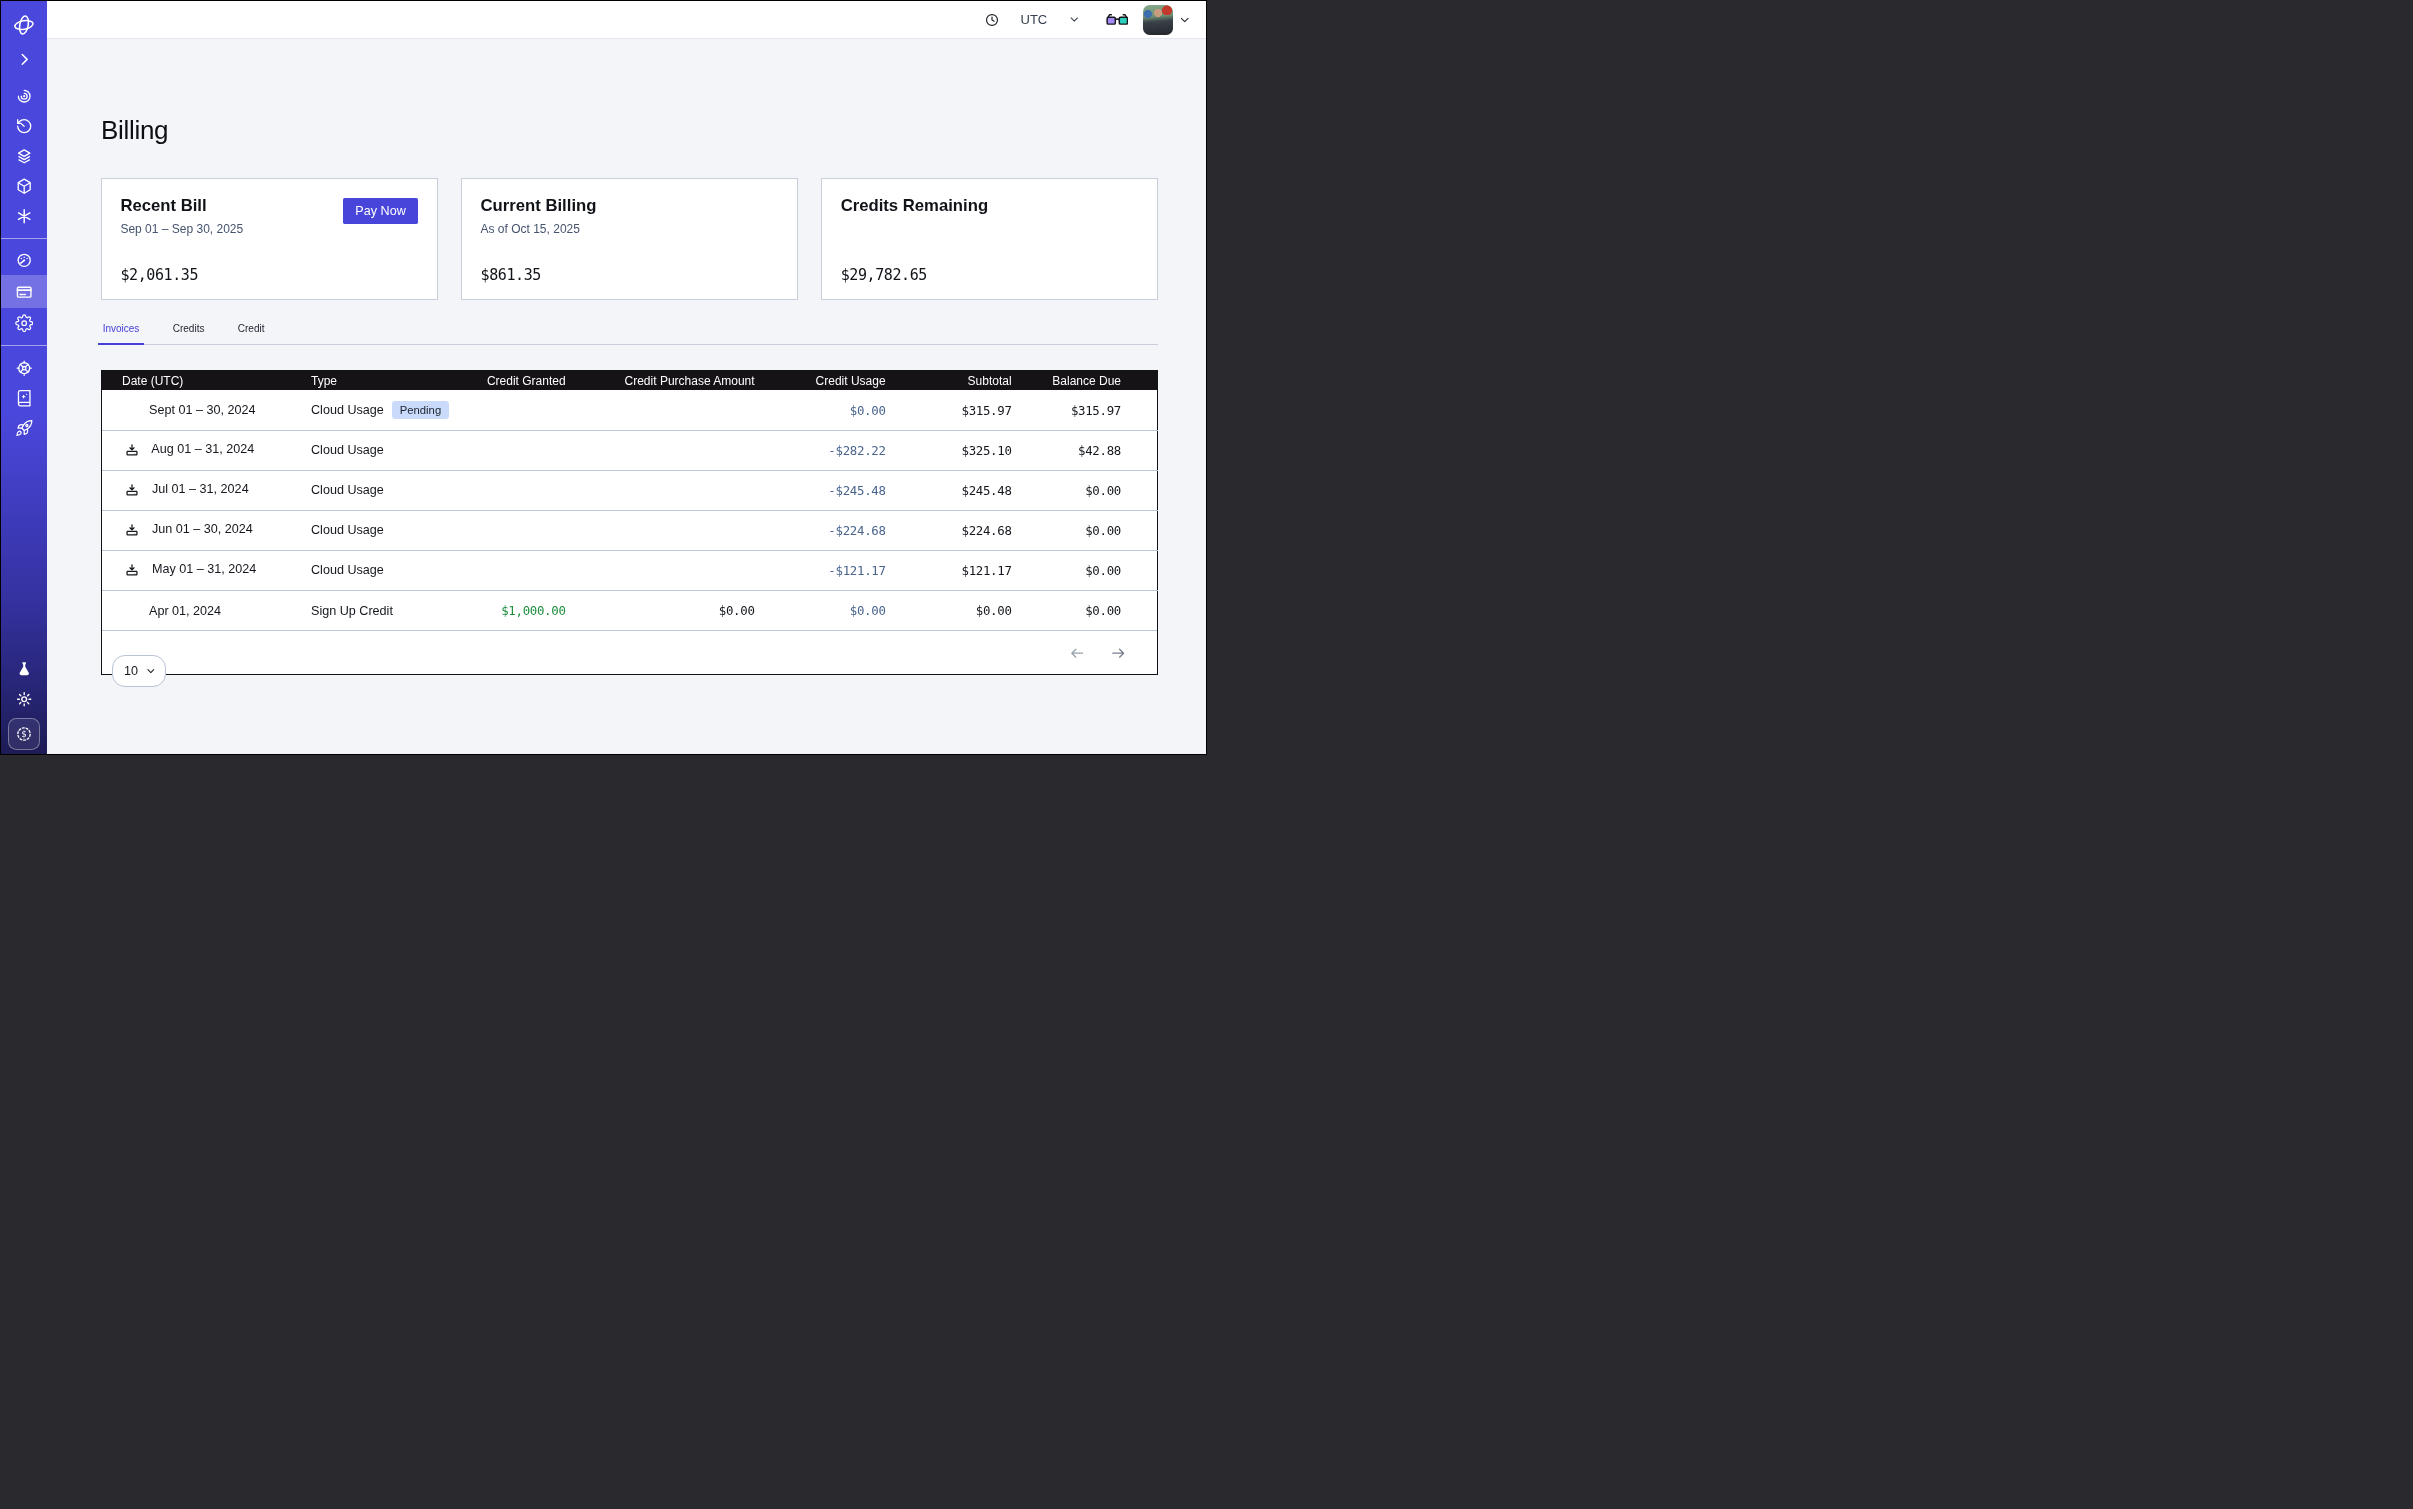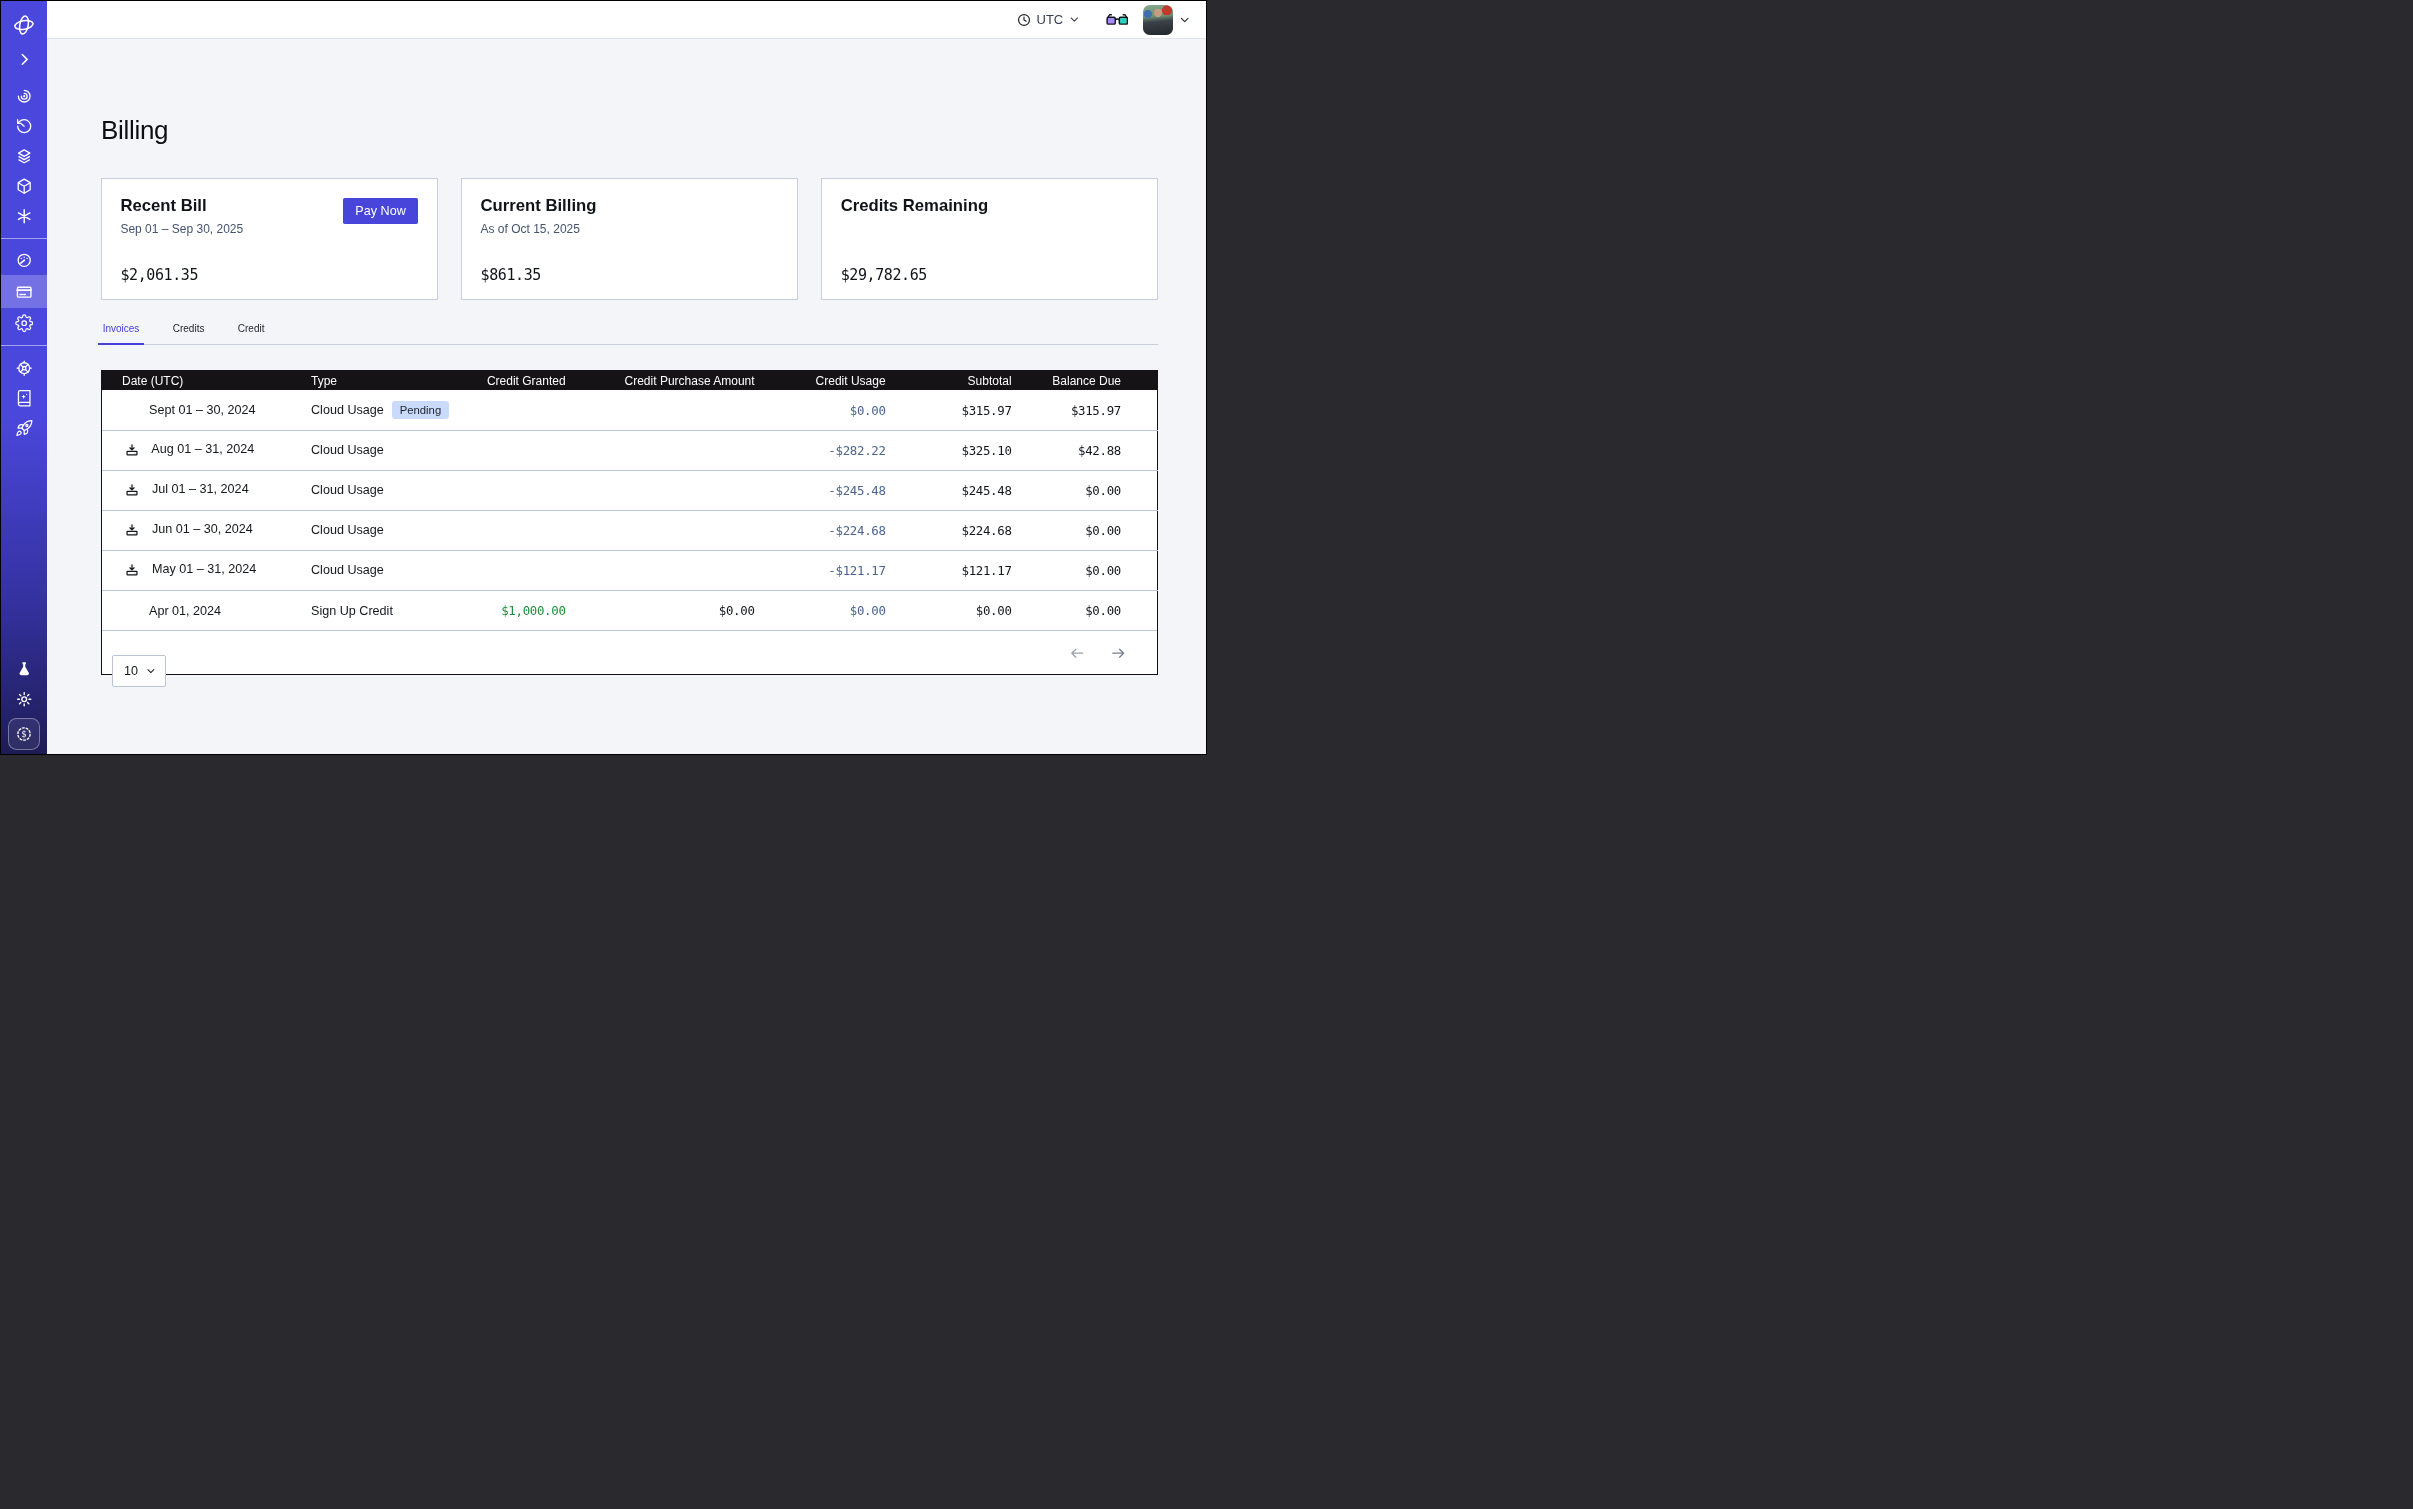--- a/index.html
+++ b/index.html
@@ -21,21 +21,21 @@
   .sb-bottom { margin-top:auto; display:flex; flex-direction:column; align-items:center; padding-bottom:4.2px; }
   .sb-pill { width:32px; height:32px; margin-top:3.3px; border:1.3px solid rgba(255,255,255,.35);
     border-radius:8.4px; background:rgba(255,255,255,.08); display:flex; align-items:center;
     justify-content:center; cursor:pointer; color:#fff; }
   .sidebar svg { display:block; }
 
   
   .main { flex:1; display:flex; flex-direction:column; min-width:0; }
   .topbar { height:38px; flex:none; background:#fff; border-bottom:0.8px solid #e3e6ec;
     display:flex; align-items:center; justify-content:flex-end; padding-right:15px; }
-  .tz-btn { display:flex; align-items:center; gap:5px; background:none; border:none;
+  .tz-btn { display:flex; align-items:center; gap:21px; background:none; border:none;
     cursor:pointer; font-family:inherit; }
   .tz-label { font-size:13px; color:#37404f; }
   .glasses-btn { background:none; border:none; cursor:pointer; margin-left:25px; display:flex; }
   .avatar-group { display:flex; align-items:center; gap:4.2px; margin-left:15px; cursor:pointer;
     background:none; border:none; }
   .avatar { width:30px; height:30px; border-radius:6.7px;
     background:
       radial-gradient(circle at 50% 26%, #c79b7d 0 15%, rgba(0,0,0,0) 16%),
       radial-gradient(circle at 80% 18%, #c0392b 0 14%, rgba(0,0,0,0) 15%),
       radial-gradient(circle at 16% 30%, #3f6fae 0 12%, rgba(0,0,0,0) 13%),
@@ -83,21 +83,21 @@
   .dl-spacer { display:inline-block; width:27px; }
   .badge { display:inline-block; margin-left:8.4px; padding:2.5px 7.5px 3.3px; background:#c9dafb;
     color:#1d222c; font-size:11.3px; border-radius:3.3px; }
   td.num { font-family:"DejaVu Sans Mono",monospace; font-size:12.4px; letter-spacing:-0.3px; }
   td.usage { color:#4a648e; }
   td.green { color:#1e8e3e; }
 
   .table-footer { height:44px; border-top:1.7px solid #bac6d9; display:flex; align-items:center;
     justify-content:space-between; padding:0 11.7px 0 10px; background:#fff; }
   .pagesize { display:flex; align-items:center; gap:6.7px; height:32px; padding:0 8.4px 0 11px;
-    background:#fff; border:0.8px solid #b9c3d4; border-radius:2px; font-size:12.6px; color:#14171d;
+    background:#fff; border:0.8px solid #b9c3d4; border-radius:13px; font-size:12.6px; color:#14171d;
     font-family:inherit; cursor:pointer;margin-top:36px; }
   .pager { display:flex; gap:22px; margin-right:18.4px; }
   .pager button { background:none; border:none; cursor:pointer; display:flex; padding:0; }
 </style>
 </head>
 <body>
 
 <div class="viewport">
 
   <aside class="sidebar">

